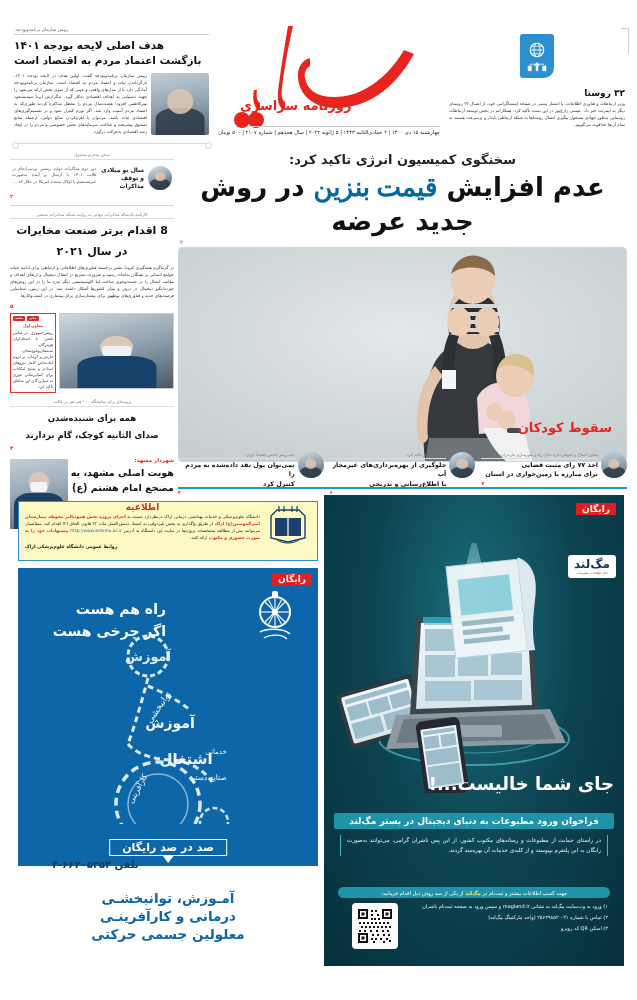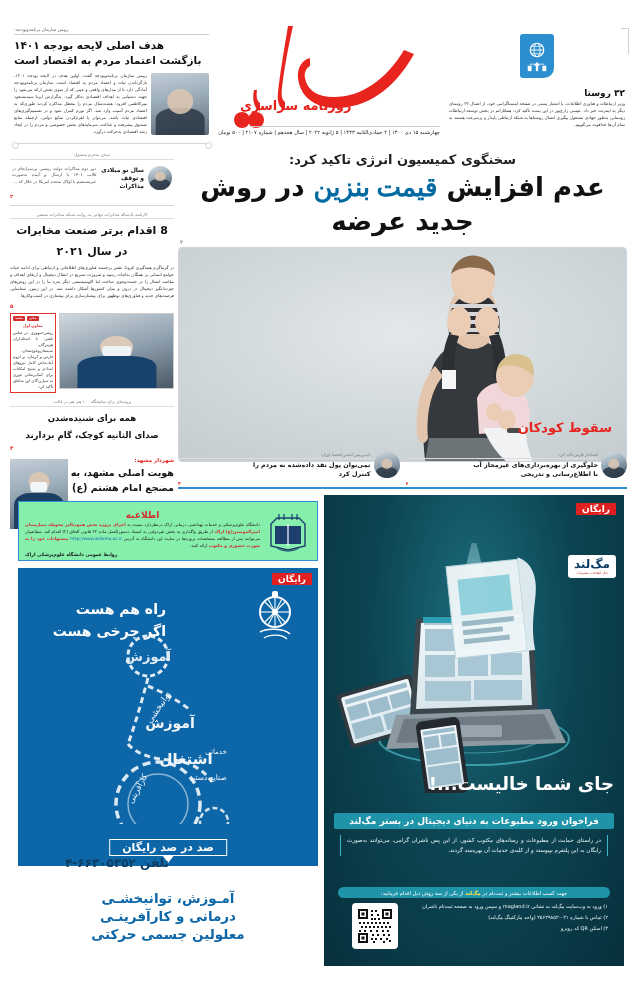--- a/index.html
+++ b/index.html
@@ -106,21 +106,21 @@
   .brief-txt { flex:1; }
   .brief-kicker { font-size:3.9px;color:#777;text-align:right;border-bottom:0.4px solid #ddd;padding-bottom:1px;margin-bottom:2px; }
   .brief-head { font-size:6.4px;font-weight:bold;color:#111;line-height:1.45;text-align:right; }
   .brief-pg { font-size:4.8px;color:#e8241f;font-weight:bold;text-align:left;margin-top:1px; }
 
   .main-rule { position:absolute; left:178px; top:487px; width:449px; border-top:2px solid #2b8fd0; }
 
   
   .notice {
     position:absolute; left:18px; top:501px; width:300px; height:60px;
-    border:1.2px solid #2b8fd0; background:#86efac; padding:8px 6px;
+    border:1.2px solid #2b8fd0; background:#fef9c3; padding:0 6px;
     display:flex; gap:5px; align-items:flex-start;
   }
   .notice-logo { width:46px;height:46px;flex:0 0 46px;display:flex;align-items:center;justify-content:center; }
   .notice-body { flex:1; }
   .notice-title { font-size:9px;font-weight:bold;color:#d32f2f;text-align:center;margin-bottom:2px; }
   .notice-text { font-size:4.3px;line-height:1.62;color:#222;text-align:justify; }
   .notice-text b { color:#d32f2f; }
   .notice-text .lnk { color:#1a5fb4; }
   .notice-sign { font-size:4.6px;font-weight:bold;color:#111;text-align:left;margin-top:2px; }
 
@@ -144,21 +144,21 @@
   }
   .ad-seal {
     position:absolute; left:50%; transform:translateX(-50%); bottom:110px; z-index:6;
     border:1.6px solid #fff; color:#fff; font-size:11px; font-weight:bold;
     padding:1px 12px; white-space:nowrap;
   }
   .ad-seal::after{
     content:''; position:absolute; left:50%; bottom:-8px; margin-left:-6px;
     width:0;height:0;border-left:6px solid transparent;border-right:6px solid transparent;border-top:8px solid #fff;
   }
-  .ad-phone { position:absolute; left:27px; bottom:96px; color:#0d3d63; font-size:12px; font-weight:bold; z-index:6;padding-left:20px; }
+  .ad-phone { position:absolute; left:14px; bottom:96px; color:#0d3d63; font-size:10px; font-weight:bold; z-index:6;padding-left:20px; }
   .ad-white-bottom {
     position:absolute; left:0; right:0; bottom:0; height:100px; background:#fff; z-index:5;
     display:flex; flex-direction:column; align-items:center; justify-content:center; gap:2px;
   }
   .ad-wb-line { font-size:13.5px; font-weight:bold; color:#0d66a8; letter-spacing:0.5px; }
 
   
   .ad-teal {
     position:absolute; left:324px; top:495px; width:300px; height:471px;
     background: radial-gradient(ellipse at 50% 28%, #1b6e7e 0%, #0d4452 48%, #06303c 100%);
@@ -380,20 +380,29 @@
       </svg>
       <div class="lp-cap">
         <div class="lp-cap1">سقوط کودکان</div>
       </div>
       <div class="lp-pg">۳</div>
     </div>
   </div>
 
   <div class="briefs">
 
+    <div class="brief">
+      <div class="brief-av ph-man1 ph-face"></div>
+      <div class="brief-txt">
+        <div class="brief-kicker">معاون اصلاح و حقوقی اداره تبادل راه و شهرسازی مازندران:</div>
+        <div class="brief-head">اخذ ۷۷ رای مثبت قضایی</div>
+        <div class="brief-head">برای مبارزه با زمین‌خواری در استان</div>
+        <div class="brief-pg">۷</div>
+      </div>
+    </div>
 
     <div class="brief">
       <div class="brief-av ph-man2 ph-face"></div>
       <div class="brief-txt">
         <div class="brief-kicker">استاندار فارس تاکید کرد:</div>
         <div class="brief-head">جلوگیری از بهره‌برداری‌های غیرمجاز آب</div>
         <div class="brief-head">با اطلاع‌رسانی و تدریجی</div>
         <div class="brief-pg">۶</div>
       </div>
     </div>

